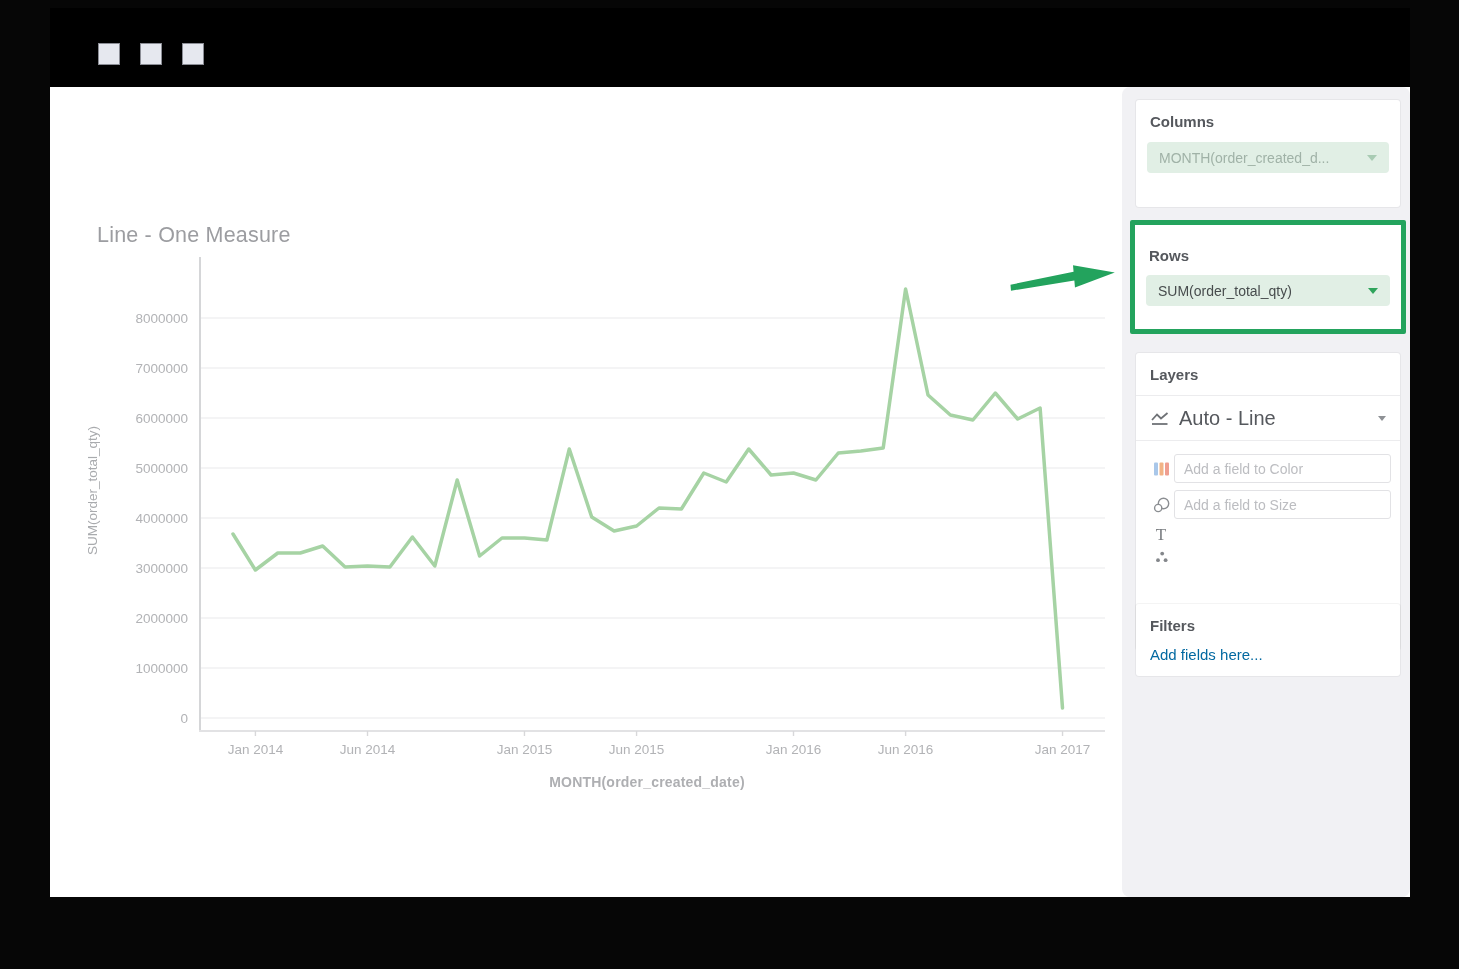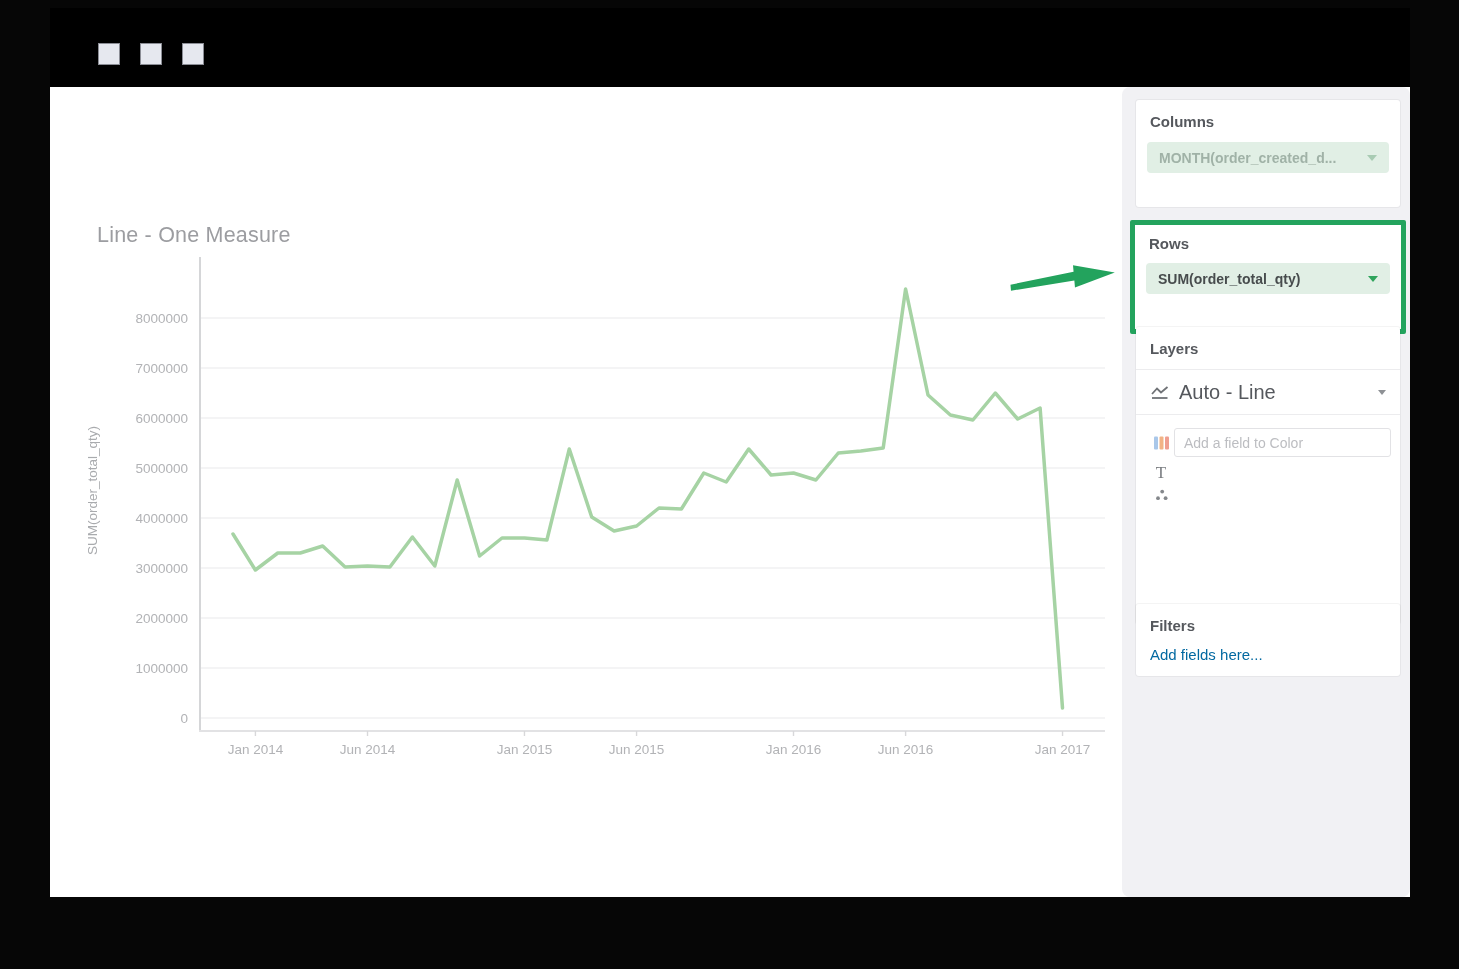--- a/index.html
+++ b/index.html
@@ -22,35 +22,35 @@
   #chart-svg text { font-family:"Liberation Sans", sans-serif; font-size:13.5px; fill:#b2b3b6; }
   .annot-arrow { position:absolute; left:958px; top:171px; transform:rotate(-5deg); }
 
   
   .panel { position:absolute; left:1072px; top:0; width:288px; height:810px; background:#f1f1f4;border-radius:8px; }
   .card { position:absolute; left:14px; width:264px; background:#fff; border-radius:3px;
           box-shadow:0 0 0 1px rgba(0,0,0,0.045); }
   .card-header { font-size:15px; font-weight:700; color:#55585d; padding:13px 14px 0 14px; }
   .pill { margin:12px 11px 0 11px; height:31px; background:#e1efe5; border-radius:4px;
           display:flex; align-items:center; justify-content:space-between; padding:0 12px; }
-  .pill-label { font-size:14px; font-weight:700;text-align:center; }
+  .pill-label { font-size:14px; font-weight:400;text-align:center; }
   .muted-label { color:#a0b2a7; }
   .dark-label { color:#474c4d; }
   .caret { width:0; height:0; border-left:5px solid transparent; border-right:5px solid transparent;
            border-top:6px solid #2fa45c; }
   .caret.muted { border-top-color:#a8cbb3; }
   .caret.gray { border-top-color:#8e9195; border-left-width:4.5px; border-right-width:4.5px; border-top-width:5.5px; }
 
   .card-columns { top:13px; height:107px; }
   .rows-box { position:absolute; left:8px; top:133px; width:276px; height:114px;
               border:5px solid #23a35d; background:#fff; border-radius:2px; }
-  .rows-box .card-header { padding-top:10px; }
+  .rows-box .card-header { padding-top:22px; }
   .rows-box .pill { margin-top:11px; }
 
-  .card-layers { top:240px; height:297px; }
+  .card-layers { top:266px; height:297px; }
   .divider { height:1px; background:#ececee; margin-top:12px; }
   .autoline-row { height:44px; display:flex; align-items:center; padding:0 14px; }
   .autoline-label { font-size:20px; color:#55585d; margin-left:9px; flex:1; }
   .fields-wrap { padding:13px 9px 0 12px; }
   .field-row { display:flex; align-items:center; margin-bottom:7px; }
   .field-icon { width:26px; display:flex; justify-content:center; align-items:center; }
   .field-input { flex:1; height:29px; border:1px solid #e2e2e5; border-radius:3px; background:#fff;
                  font-family:"Liberation Sans",sans-serif; font-size:14px; color:#8b5cf6; padding:0 9px; outline:none; }
   .field-input::placeholder { color:#bcbdc1; opacity:1; }
   .ticon { font-family:"Liberation Serif", serif; font-size:17px; color:#7a7d81; line-height:1; }
@@ -103,20 +103,21 @@
           <line x1="586.5600000000001" y1="644" x2="586.5600000000001" y2="649" stroke="#d8d8da" stroke-width="1.4"></line>
           <text x="586.5600000000001" y="667" text-anchor="middle">Jun 2015</text>
           <line x1="743.5" y1="644" x2="743.5" y2="649" stroke="#d8d8da" stroke-width="1.4"></line>
           <text x="743.5" y="667" text-anchor="middle">Jan 2016</text>
           <line x1="855.6" y1="644" x2="855.6" y2="649" stroke="#d8d8da" stroke-width="1.4"></line>
           <text x="855.6" y="667" text-anchor="middle">Jun 2016</text>
           <line x1="1012.5400000000001" y1="644" x2="1012.5400000000001" y2="649" stroke="#d8d8da" stroke-width="1.4"></line>
           <text x="1012.5400000000001" y="667" text-anchor="middle">Jan 2017</text>
           <polyline points="183.0,447.0 205.4,483.0 227.8,466.0 250.3,466.0 272.7,459.0 295.1,480.0 317.5,479.0 339.9,480.0 362.4,450.0 384.8,479.0 407.2,393.0 429.6,469.0 452.0,451.0 474.5,451.0 496.9,453.0 519.3,362.0 541.7,430.0 564.1,444.0 586.6,439.0 609.0,421.0 631.4,422.0 653.8,386.0 676.2,395.0 698.7,362.0 721.1,388.0 743.5,386.0 765.9,393.0 788.3,366.0 810.8,364.0 833.2,361.0 855.6,202.0 878.0,308.0 900.4,328.0 922.9,333.0 945.3,306.0 967.7,332.0 990.1,321.0 1012.5,621.0" fill="none" stroke="#a6d3a4" stroke-width="3.5" stroke-linejoin="round" stroke-linecap="round"></polyline>
         </svg>
+      <div class="x-axis-title">MONTH(order_created_date)</div>
       <svg class="annot-arrow" width="112" height="38">
         <polygon points="2,22 66,14.5 66,8 107,19 66,30.5 66,23.5 2,28" fill="#23a35d"></polygon>
       </svg>
     </div>
 
     <div class="panel">
 
       <div class="card card-columns">
         <div class="card-header">Columns</div>
         <div class="pill">
@@ -151,20 +152,29 @@
               <svg width="15" height="14">
                 <rect x="0" y="0.5" width="4" height="13" rx="1" fill="#a9c7e9"></rect>
                 <rect x="5.5" y="0.5" width="4" height="13" rx="1" fill="#f2b386"></rect>
                 <rect x="11" y="0.5" width="4" height="13" rx="1" fill="#ef9e90"></rect>
               </svg>
             </span>
             <input class="field-input" placeholder="Add a field to Color" style="">
           </div>
           <div class="field-row">
             <span class="field-icon">
+              <svg width="17" height="16">
+                <circle cx="10.5" cy="6.5" r="5.2" stroke="#8b8e92" stroke-width="1.4" fill="none"></circle>
+                <circle cx="5.2" cy="11" r="3.6" stroke="#8b8e92" stroke-width="1.4" fill="#fff"></circle>
+              </svg>
+            </span>
+            <input class="field-input" placeholder="Add a field to Size" style="">
+          </div>
+          <div class="field-row">
+            <span class="field-icon">
               <span class="ticon">T</span>
             </span>
           </div>
           <div class="field-row">
             <span class="field-icon">
               <svg width="15" height="14">
                 <circle cx="8.2" cy="3.6" r="1.9" fill="#84878b"></circle>
                 <circle cx="4" cy="10.2" r="1.9" fill="#84878b"></circle>
                 <circle cx="11.6" cy="10.2" r="1.9" fill="#84878b"></circle>
               </svg>

